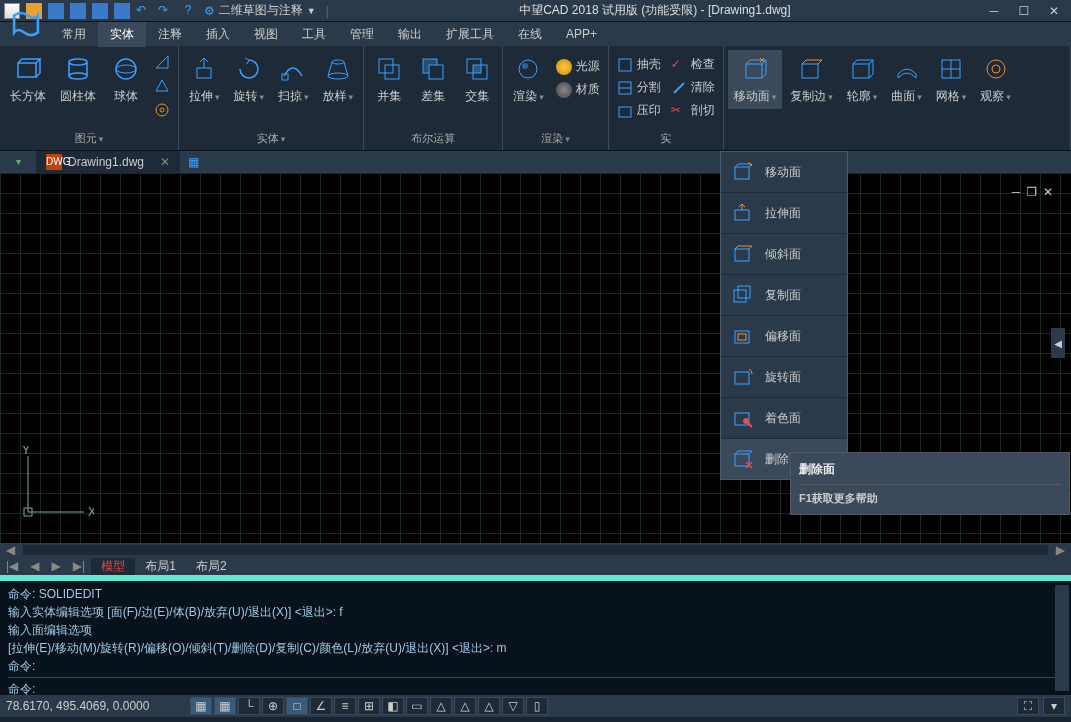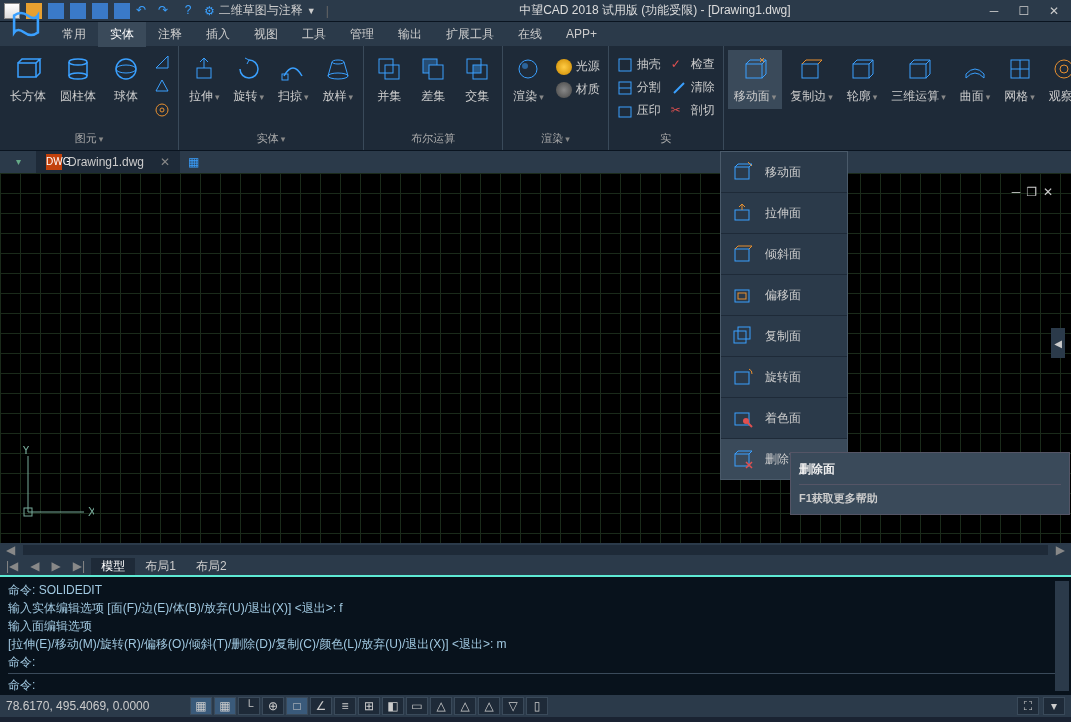--- a/index.html
+++ b/index.html
@@ -39,22 +39,22 @@
 .dd-item:last-child{border-bottom:none}
 .dd-item.hover{background:#3a4a5a}
 .dd-icon{width:24px;height:24px;display:flex;align-items:center;justify-content:center}
 .tooltip{position:absolute;left:790px;top:452px;width:280px;background:#3a4a5a;border:1px solid #556;padding:8px;z-index:11}
 .tooltip .tt-title{font-weight:bold;margin-bottom:6px;color:#eee}
 .tooltip .tt-body{font-size:11px;color:#ccc;margin-bottom:8px;line-height:1.4}
 .tooltip .tt-foot{border-top:1px solid #556;padding-top:6px;font-size:11px;color:#ccc;font-weight:bold}
 .layouttabs{height:18px;background:#2b3a4a;display:flex;align-items:center;font-size:11px}
 .lt-btn{padding:0 6px;color:#888}
 .lt-tab{padding:0 10px}
-.lt-tab.active{background:#1e2a38;color:#ffffff}
-.cmdwin{height:120px;background:#08121c;border-top:2px solid #5eead4;padding:4px 8px;font-family:"SimSun",monospace;font-size:13px;color:#9cd;overflow:hidden;line-height:1.5;position:relative}
+.lt-tab.active{background:#1e2a38;color:#ef4444}
+.cmdwin{height:120px;background:#08121c;border-top:6px solid #5eead4;padding:4px 8px;font-family:"SimSun",monospace;font-size:13px;color:#9cd;overflow:hidden;line-height:1.5;position:relative}
 .cmdline{white-space:pre;color:#a0c8e0}
 .cmd-input{border-top:1px solid #3a4a5a;margin-top:2px;padding-top:2px}
 .statusbar{height:22px;background:#2b3a4a;display:flex;align-items:center;padding:0 6px;gap:4px}
 .coords{color:#ccc;min-width:180px}
 .sb-icons{display:flex;gap:2px}
 .sb-btn{width:22px;height:18px;display:flex;align-items:center;justify-content:center;border:1px solid #3a4a5a;background:#1e2a38}
 .sb-btn.on{background:#3a5a7a}
 .arrow-dn::after{content:"▾";font-size:9px;color:#888;margin-left:2px}
 .arrow-rt{position:absolute;right:6px;top:155px;width:14px;height:30px;background:#2b3a4a;display:flex;align-items:center;justify-content:center;font-size:10px}
 .scroll-h{height:14px;background:#2b3a4a;display:flex;align-items:center}
@@ -328,29 +328,20 @@
             <svg width="26" height="26">
               <rect x="4" y="8" width="16" height="14" fill="none" stroke="#3aa0ff"></rect>
               <path d="M4 8 L8 4 L24 4 L20 8 M24 4 L24 18 L20 22" fill="none" stroke="#3aa0ff"></path>
             </svg>
           </div>
           <span class="rlbl arrow-dn">轮廓</span>
         </div>
       <div class="rbtn">
           <div class="ricon">
             <svg width="26" height="26">
-              <rect x="4" y="8" width="16" height="14" fill="none" stroke="#3aa0ff"></rect>
-              <path d="M4 8 L8 4 L24 4 L20 8 M24 4 L24 18 L20 22" fill="none" stroke="#3aa0ff"></path>
-            </svg>
-          </div>
-          <span class="rlbl arrow-dn">三维运算</span>
-        </div>
-      <div class="rbtn">
-          <div class="ricon">
-            <svg width="26" height="26">
               <path d="M4 18 Q13 8 22 18 L22 22 Q13 12 4 22 Z" fill="none" stroke="#3aa0ff"></path>
             </svg>
           </div>
           <span class="rlbl arrow-dn">曲面</span>
         </div>
       <div class="rbtn">
           <div class="ricon">
             <svg width="26" height="26">
               <rect x="4" y="4" width="18" height="18" fill="none" stroke="#3aa0ff"></rect>
               <line x1="4" y1="13" x2="22" y2="13" stroke="#3aa0ff"></line>
@@ -428,34 +419,34 @@
         <svg width="22" height="22">
           <rect x="3" y="6" width="14" height="12" fill="none" stroke="#3aa0ff"></rect>
           <path d="M3 6 L6 3 L20 3 L17 6" stroke="#e89030" fill="none"></path>
         </svg>
       </div>
       <span>倾斜面</span>
     </div>
   <div class="dd-item">
       <div class="dd-icon">
         <svg width="22" height="22">
+          <rect x="2" y="6" width="12" height="12" fill="none" stroke="#3aa0ff"></rect>
+          <rect x="6" y="2" width="12" height="12" fill="none" stroke="#3aa0ff"></rect>
+        </svg>
+      </div>
+      <span>复制面</span>
+    </div>
+  <div class="dd-item">
+      <div class="dd-icon">
+        <svg width="22" height="22">
           <rect x="3" y="6" width="14" height="12" fill="none" stroke="#3aa0ff"></rect>
           <rect x="6" y="9" width="8" height="6" fill="none" stroke="#e89030"></rect>
         </svg>
       </div>
       <span>偏移面</span>
-    </div>
-  <div class="dd-item">
-      <div class="dd-icon">
-        <svg width="22" height="22">
-          <rect x="2" y="6" width="12" height="12" fill="none" stroke="#3aa0ff"></rect>
-          <rect x="6" y="2" width="12" height="12" fill="none" stroke="#3aa0ff"></rect>
-        </svg>
-      </div>
-      <span>复制面</span>
     </div>
   <div class="dd-item">
       <div class="dd-icon">
         <svg width="22" height="22">
           <rect x="3" y="6" width="14" height="12" fill="none" stroke="#3aa0ff"></rect>
           <path d="M17 3 A5 5 0 0 1 20 8" stroke="#e89030" fill="none"></path>
         </svg>
       </div>
       <span>旋转面</span>
     </div>

